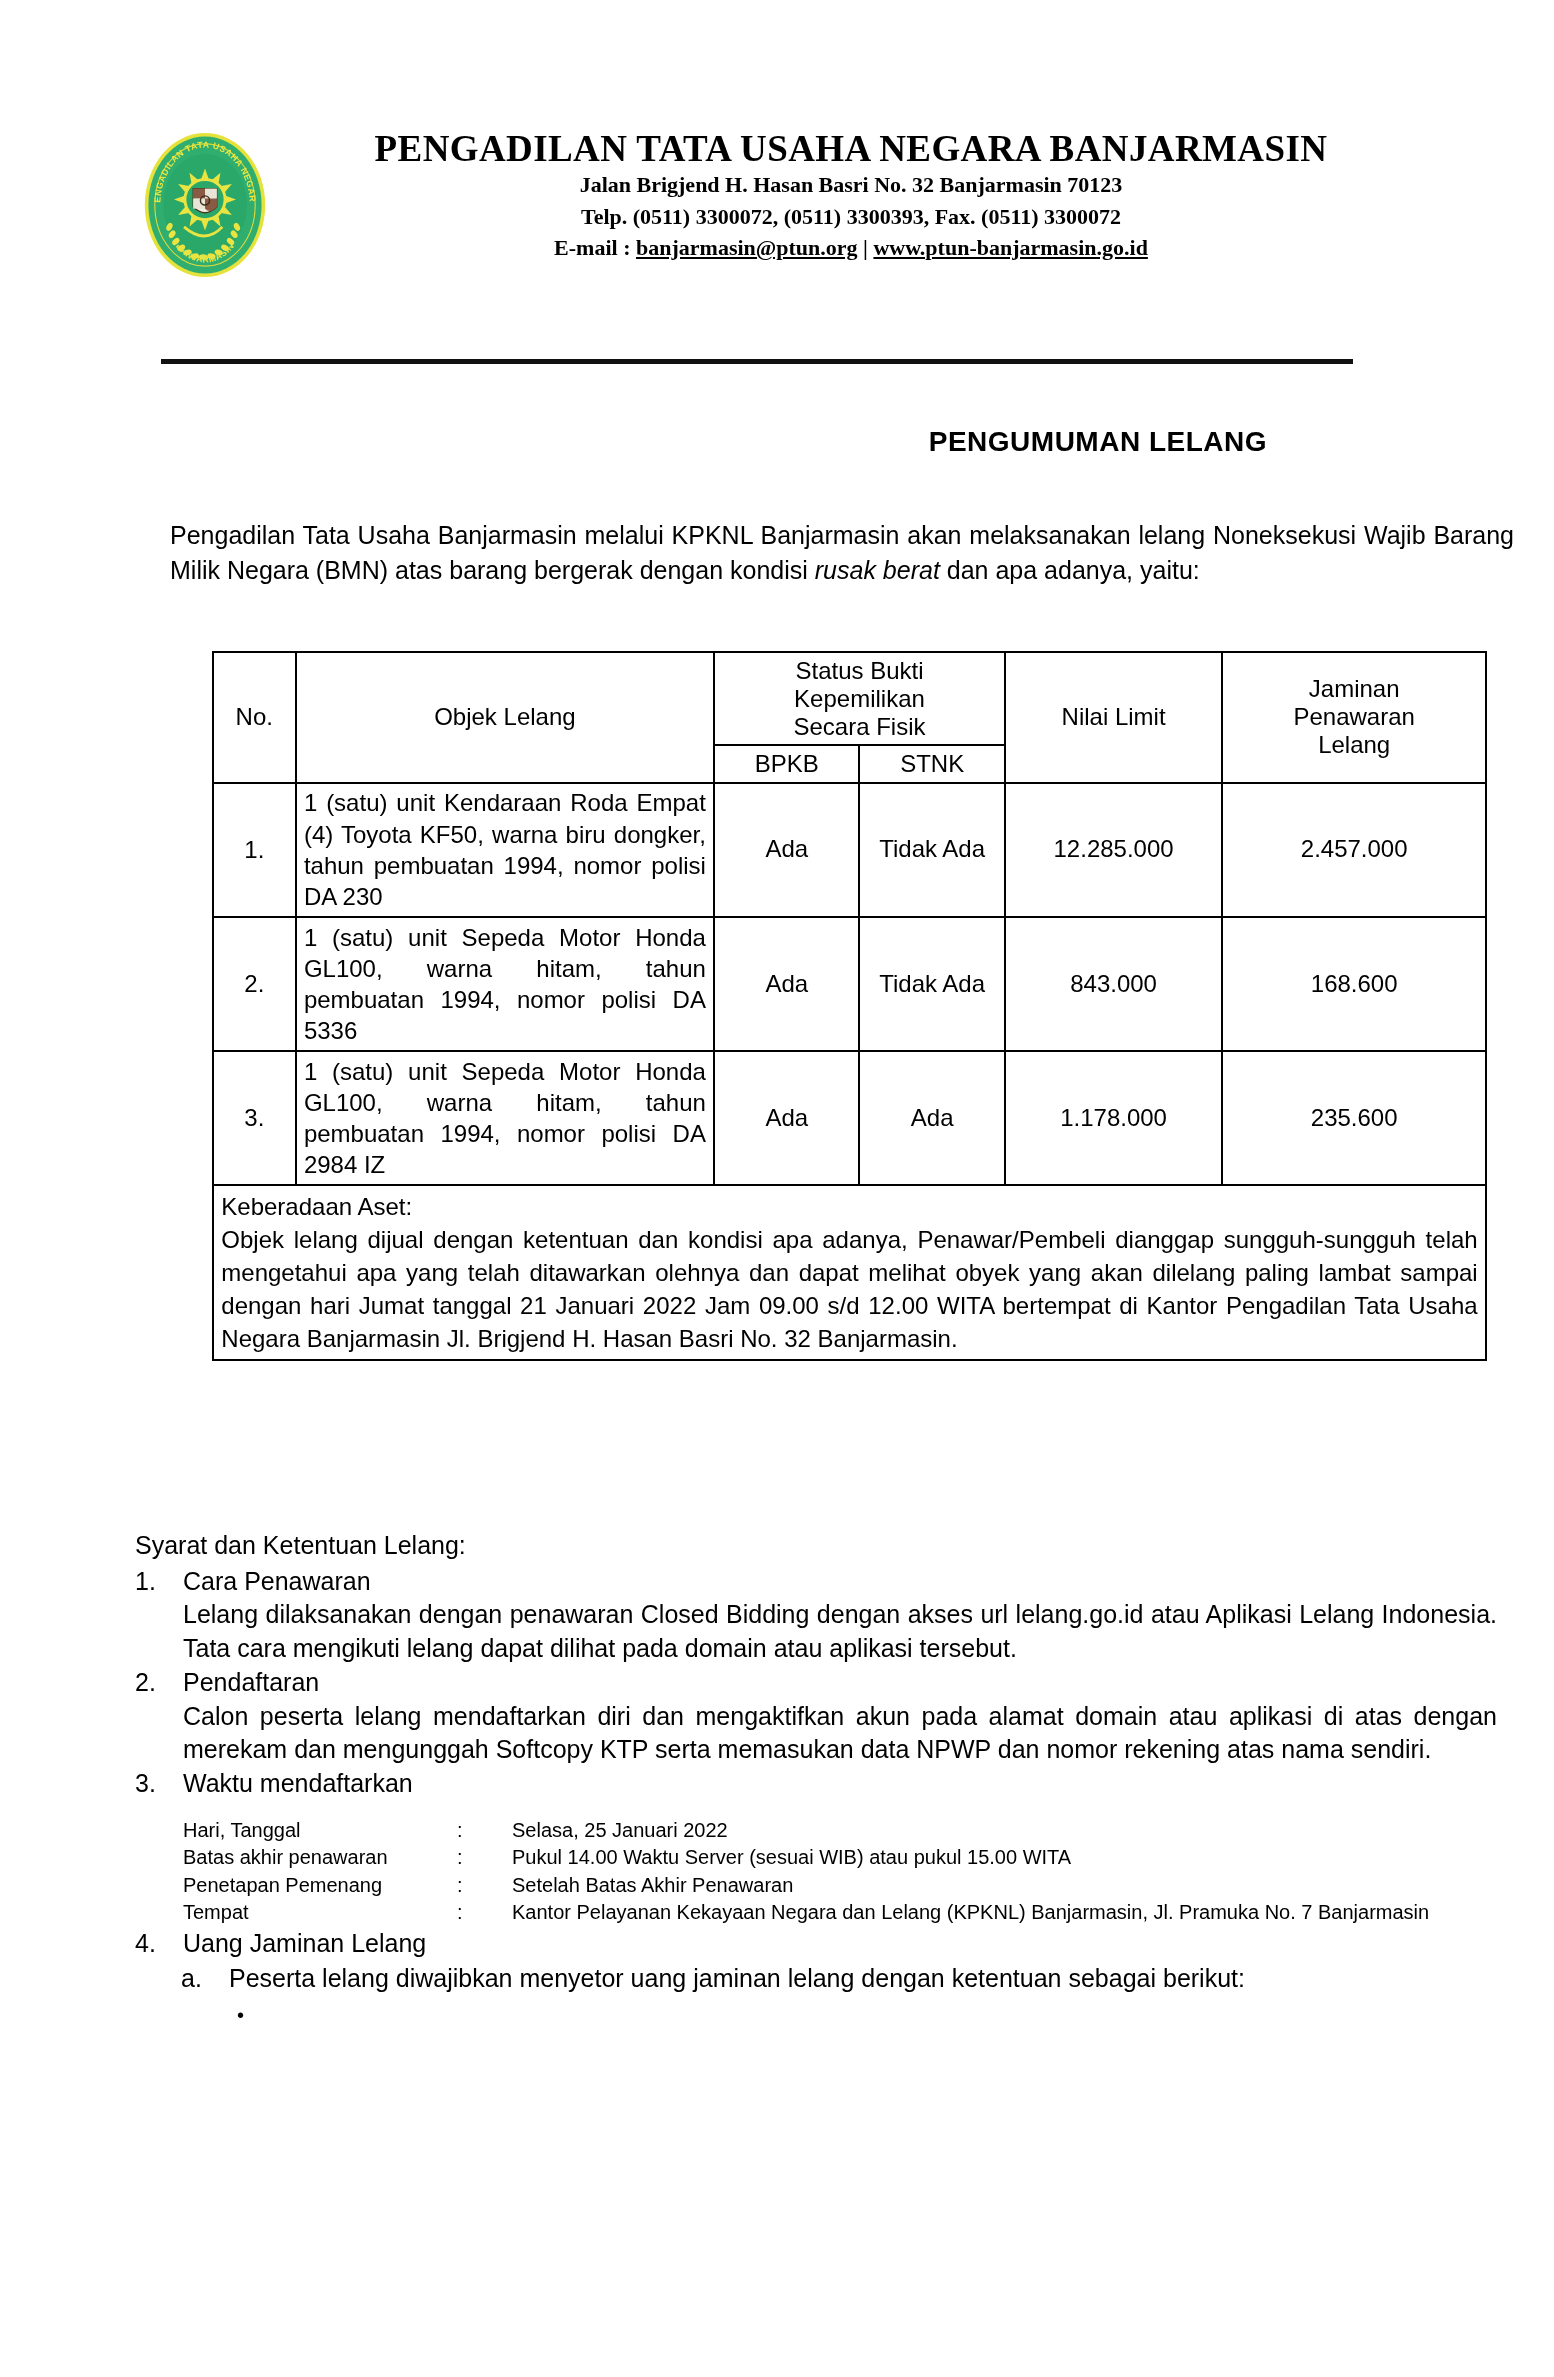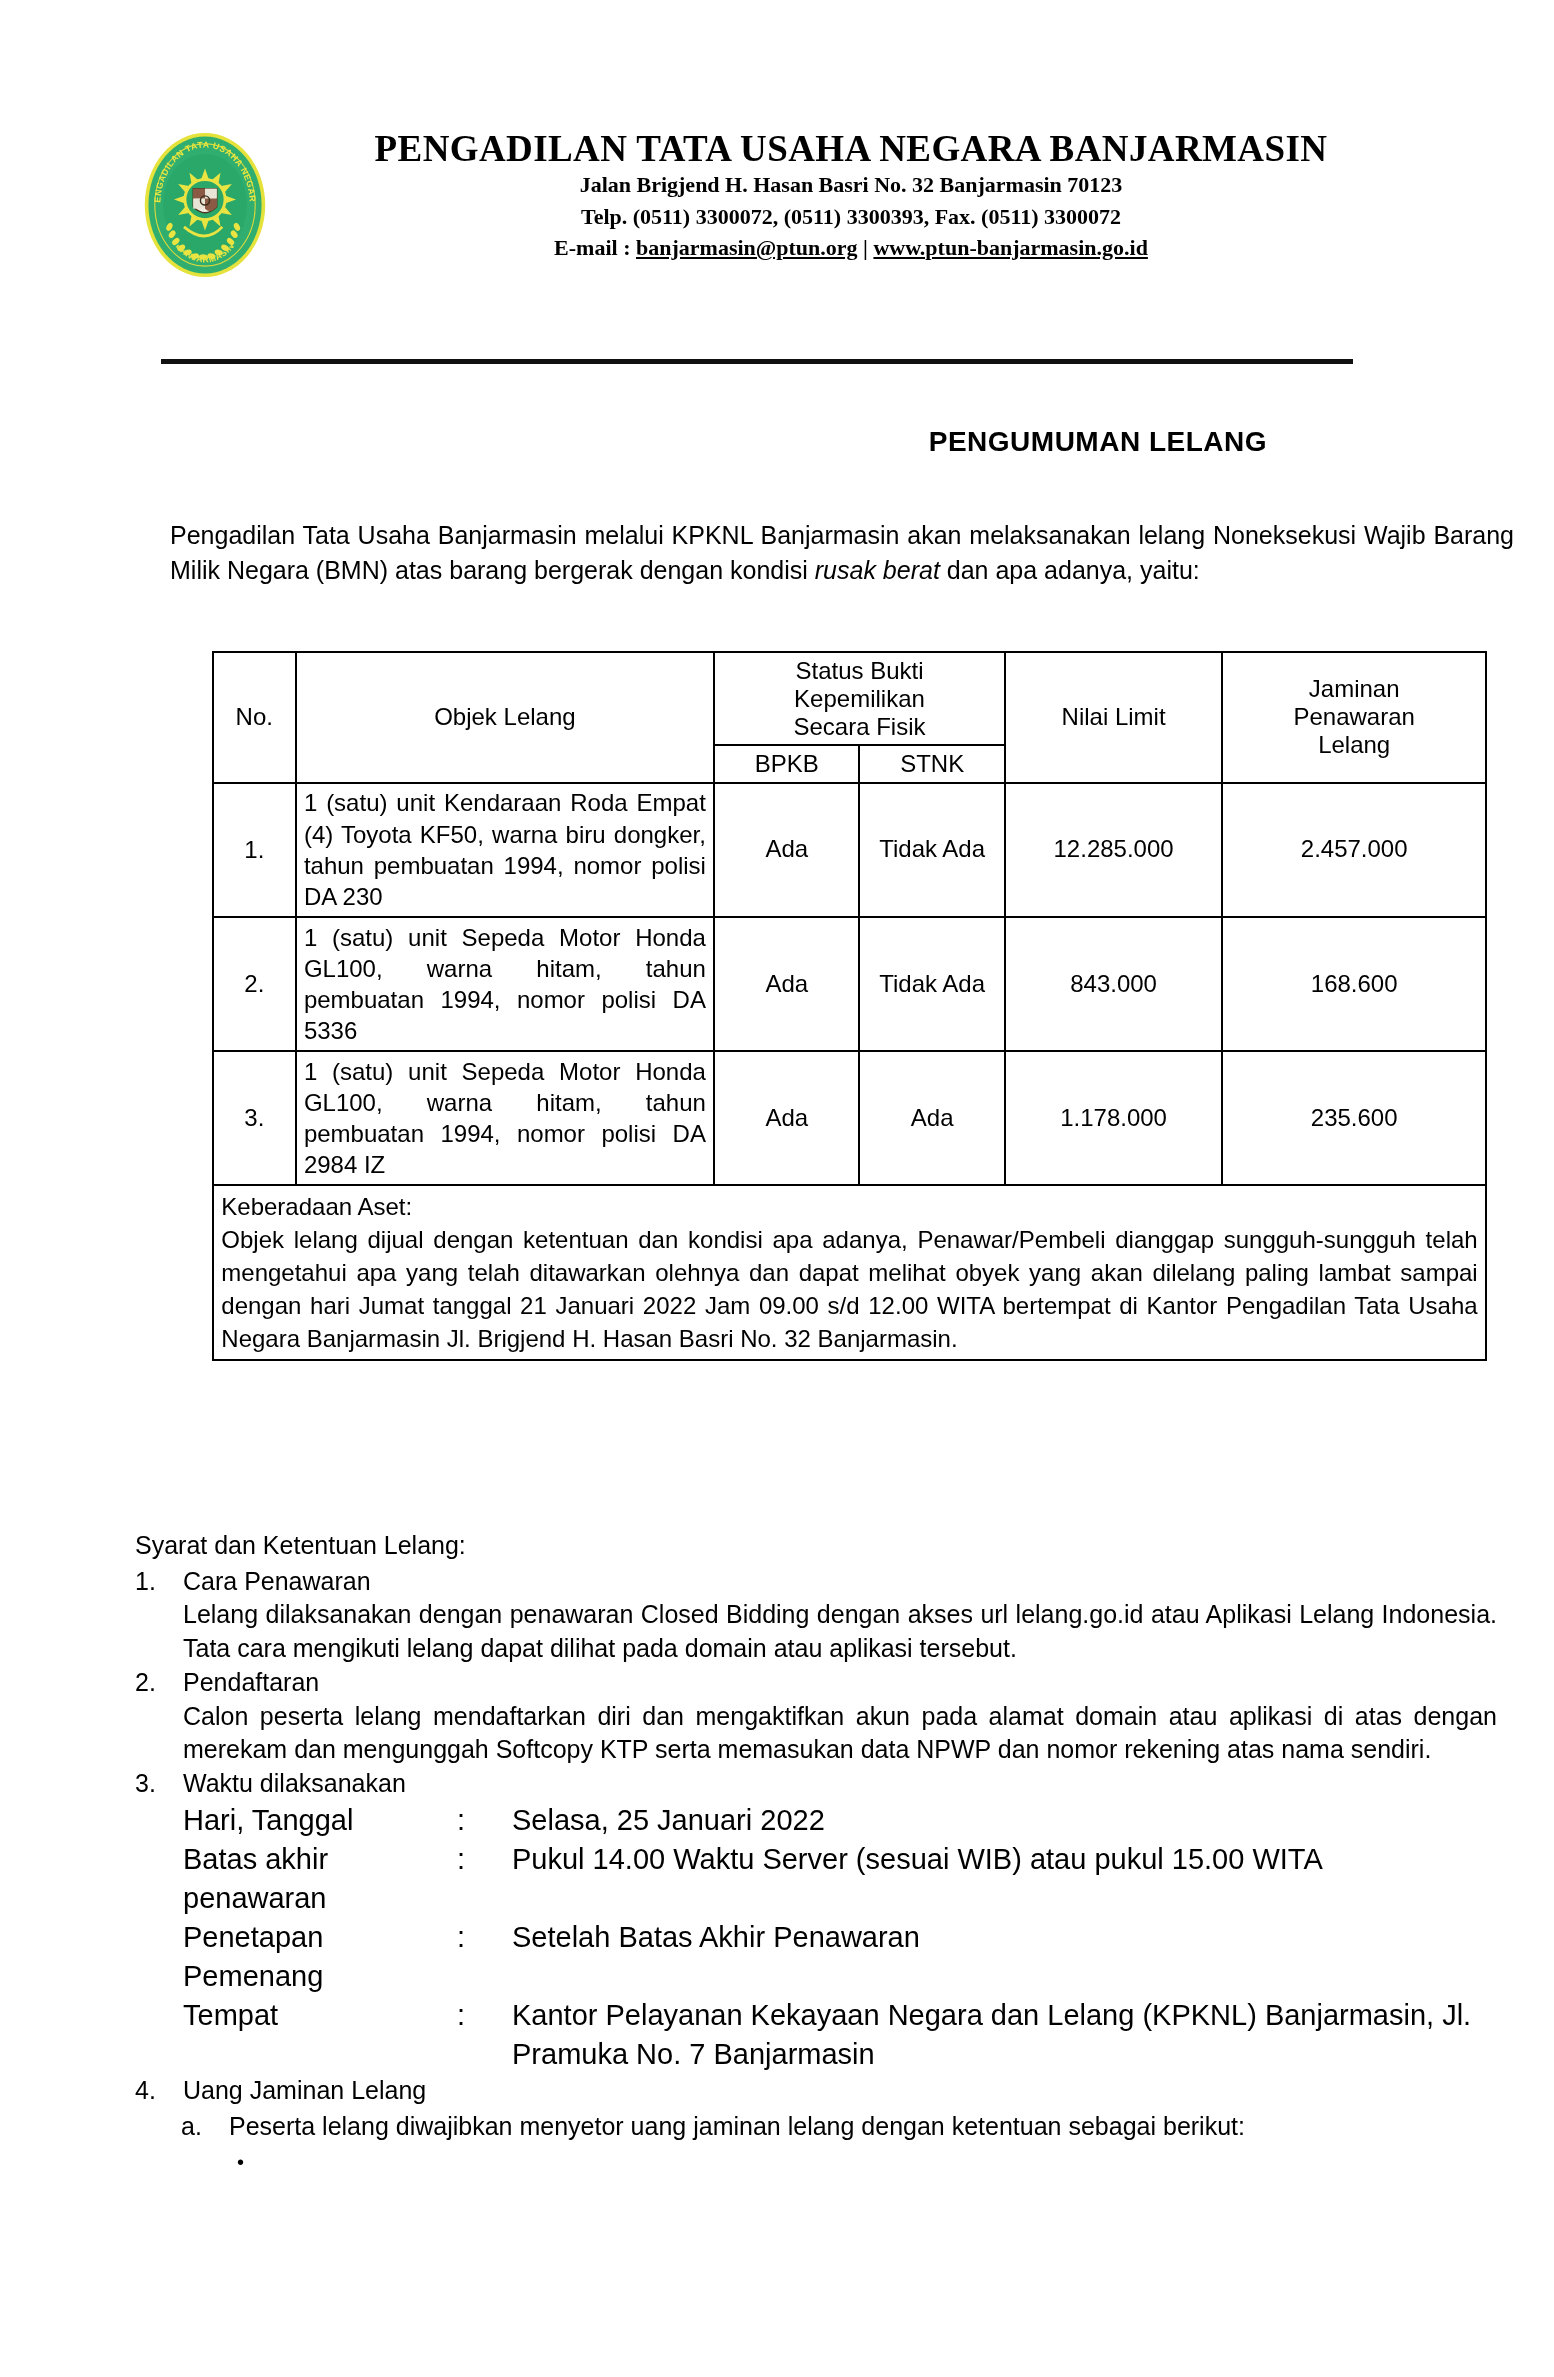--- a/index.html
+++ b/index.html
@@ -131,22 +131,22 @@
   }
   .terms-head { margin-bottom: 1.8px; }
   .num-row { display: flex; }
   .num-row > .mk { flex: 0 0 48px; }
   .num-row > .bd { flex: 1 1 auto; }
   .para-j { text-align: justify; text-justify: inter-word; }
 
   
   table.sched {
     border-collapse: collapse;
-    font-size: 29px;
-    margin-top: 0px;
+    font-size: 20px;
+    margin-top: 16px;
   }
   table.sched td {
     padding: 0 0 0.9px 0;
     vertical-align: top;
     line-height: 1.33;
   }
   td.s-lbl { width: 274px; }
   td.s-col { width: 55px; }
   td.s-val { }
 
@@ -334,21 +334,21 @@
       <div class="mk">2.</div>
       <div class="bd">
         <div>Pendaftaran</div>
         <div class="para-j">Calon peserta lelang mendaftarkan diri dan mengaktifkan akun pada alamat domain atau aplikasi di atas dengan merekam dan mengunggah Softcopy KTP serta memasukan data NPWP dan nomor rekening atas nama sendiri.</div>
       </div>
     </div>
 
     <div class="num-row">
       <div class="mk">3.</div>
       <div class="bd">
-        <div>Waktu dilaksanakan</div>
+        <div>Waktu mendaftarkan</div>
         <table class="sched">
           <tbody>
               <tr>
             <td class="s-lbl">Hari, Tanggal</td>
             <td class="s-col">:</td>
             <td class="s-val">Selasa, 25 Januari 2022</td>
           </tr>
           <tr>
             <td class="s-lbl">Batas akhir penawaran</td>
             <td class="s-col">:</td>

